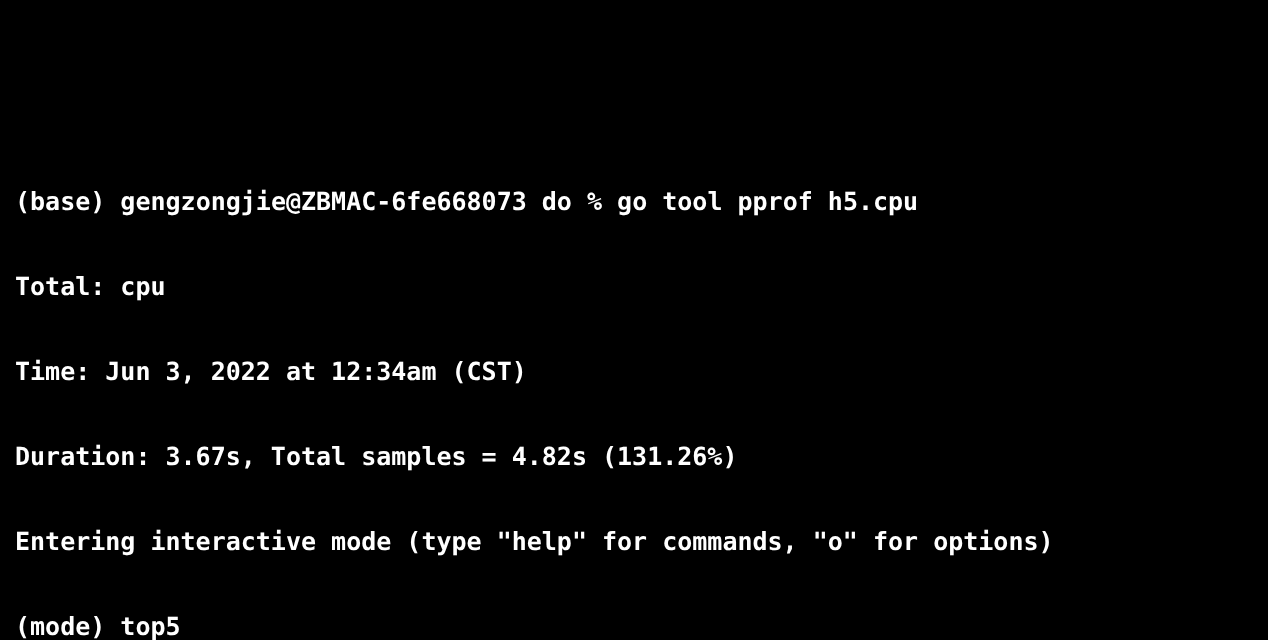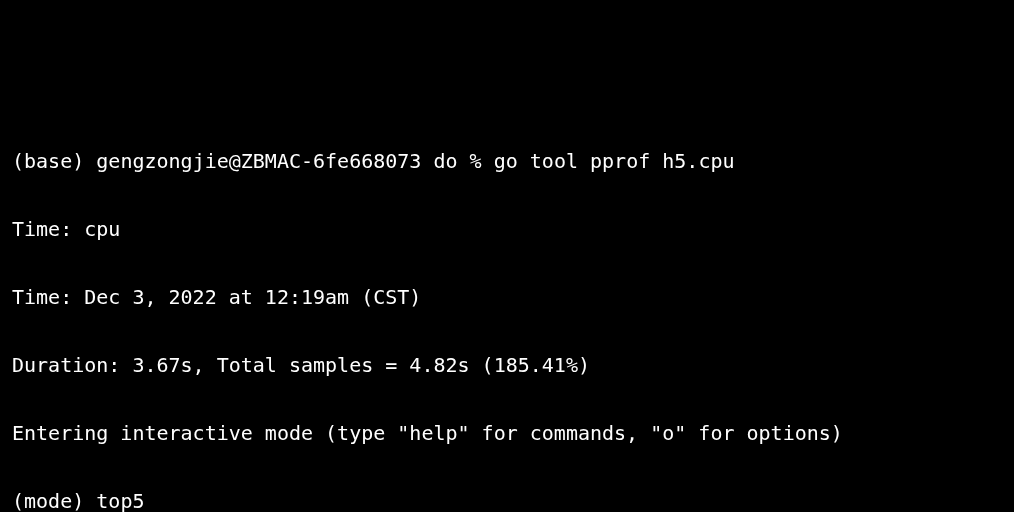--- a/index.html
+++ b/index.html
@@ -15,31 +15,32 @@
       line-height: 1.7;
       padding: 8px 12px;
       white-space: pre;
       width: 1014px;
       height: 512px;
       overflow: hidden;
     }
     .terminal-line {
       display: block;
       white-space: pre;
+      font-weight: bold;
     }
   </style>
 </head>
 <body>
 
 
 
 <span class="terminal-line"><span>(base)</span> <span>gengzongjie@ZBMAC-6fe668073</span> <span>do</span> <span>%</span> <span>go tool pprof h5.cpu</span></span>
-<span class="terminal-line">Time: cpu</span>
-<span class="terminal-line">Time: Dec 3, 2022 at 12:19am (CST)</span>
-<span class="terminal-line">Duration: 3.67s, Total samples = 4.82s (185.41%)</span>
+<span class="terminal-line">Total: cpu</span>
+<span class="terminal-line">Time: Jun 3, 2022 at 12:34am (CST)</span>
+<span class="terminal-line">Duration: 3.67s, Total samples = 4.82s (131.26%)</span>
 <span class="terminal-line">Entering interactive mode (type "help" for commands, "o" for options)</span>
 <span class="terminal-line"><span>(mode)</span> <span>top5</span></span>
 
 
 
 
 
 
 
 

